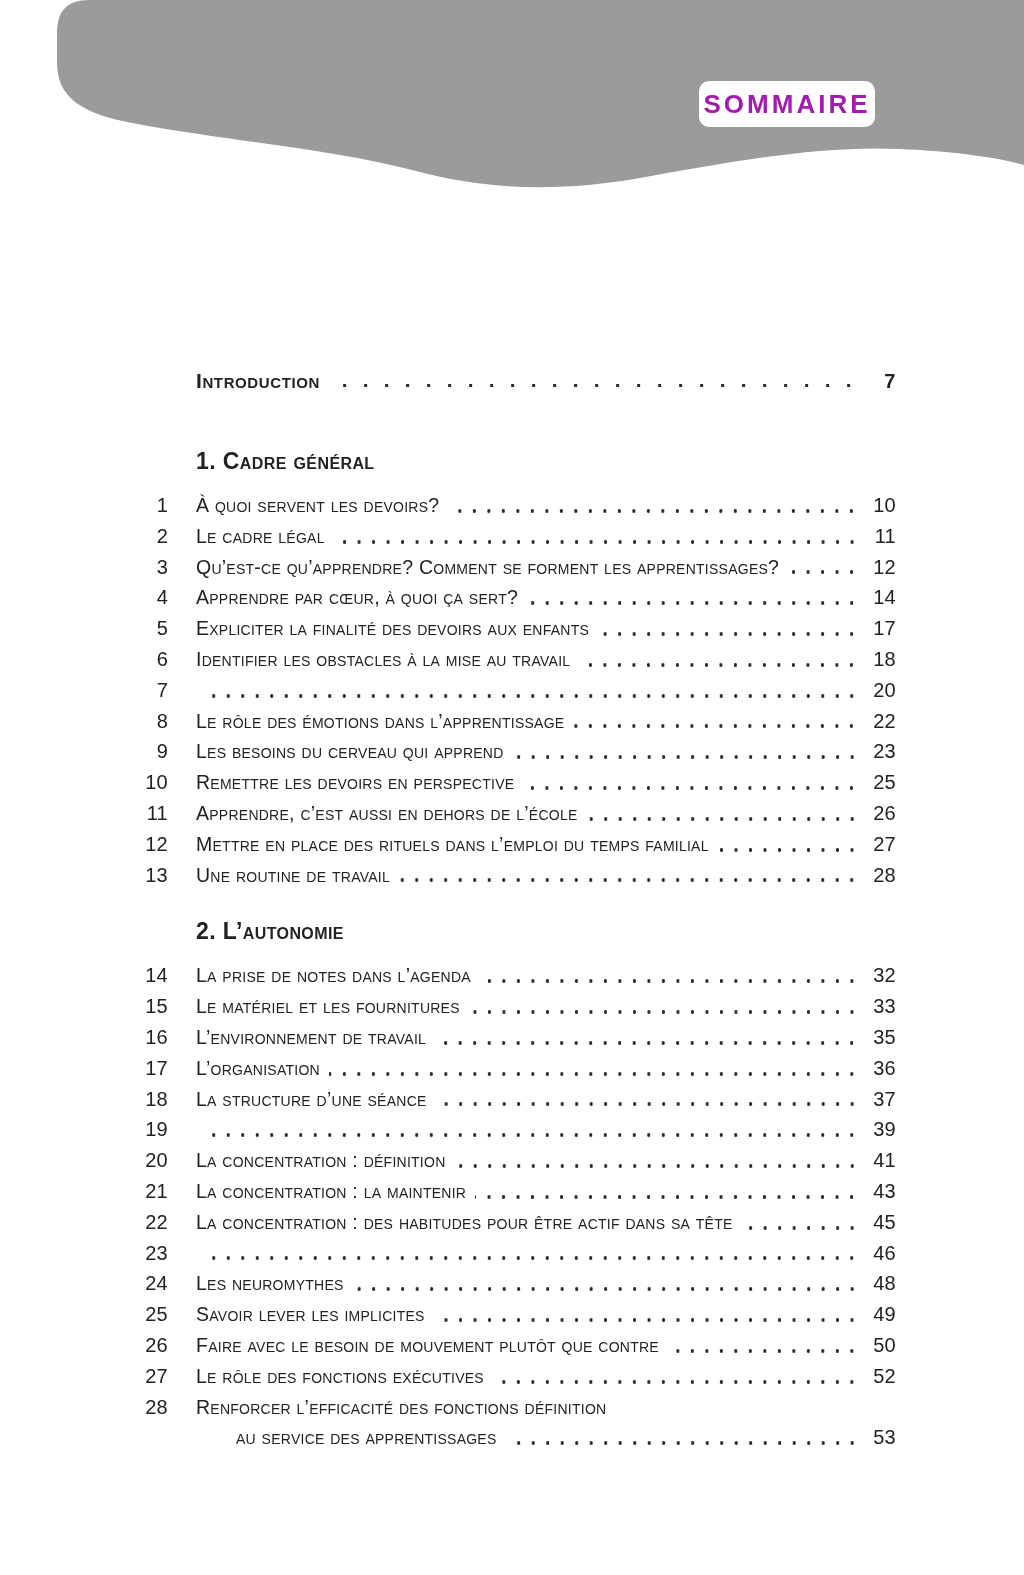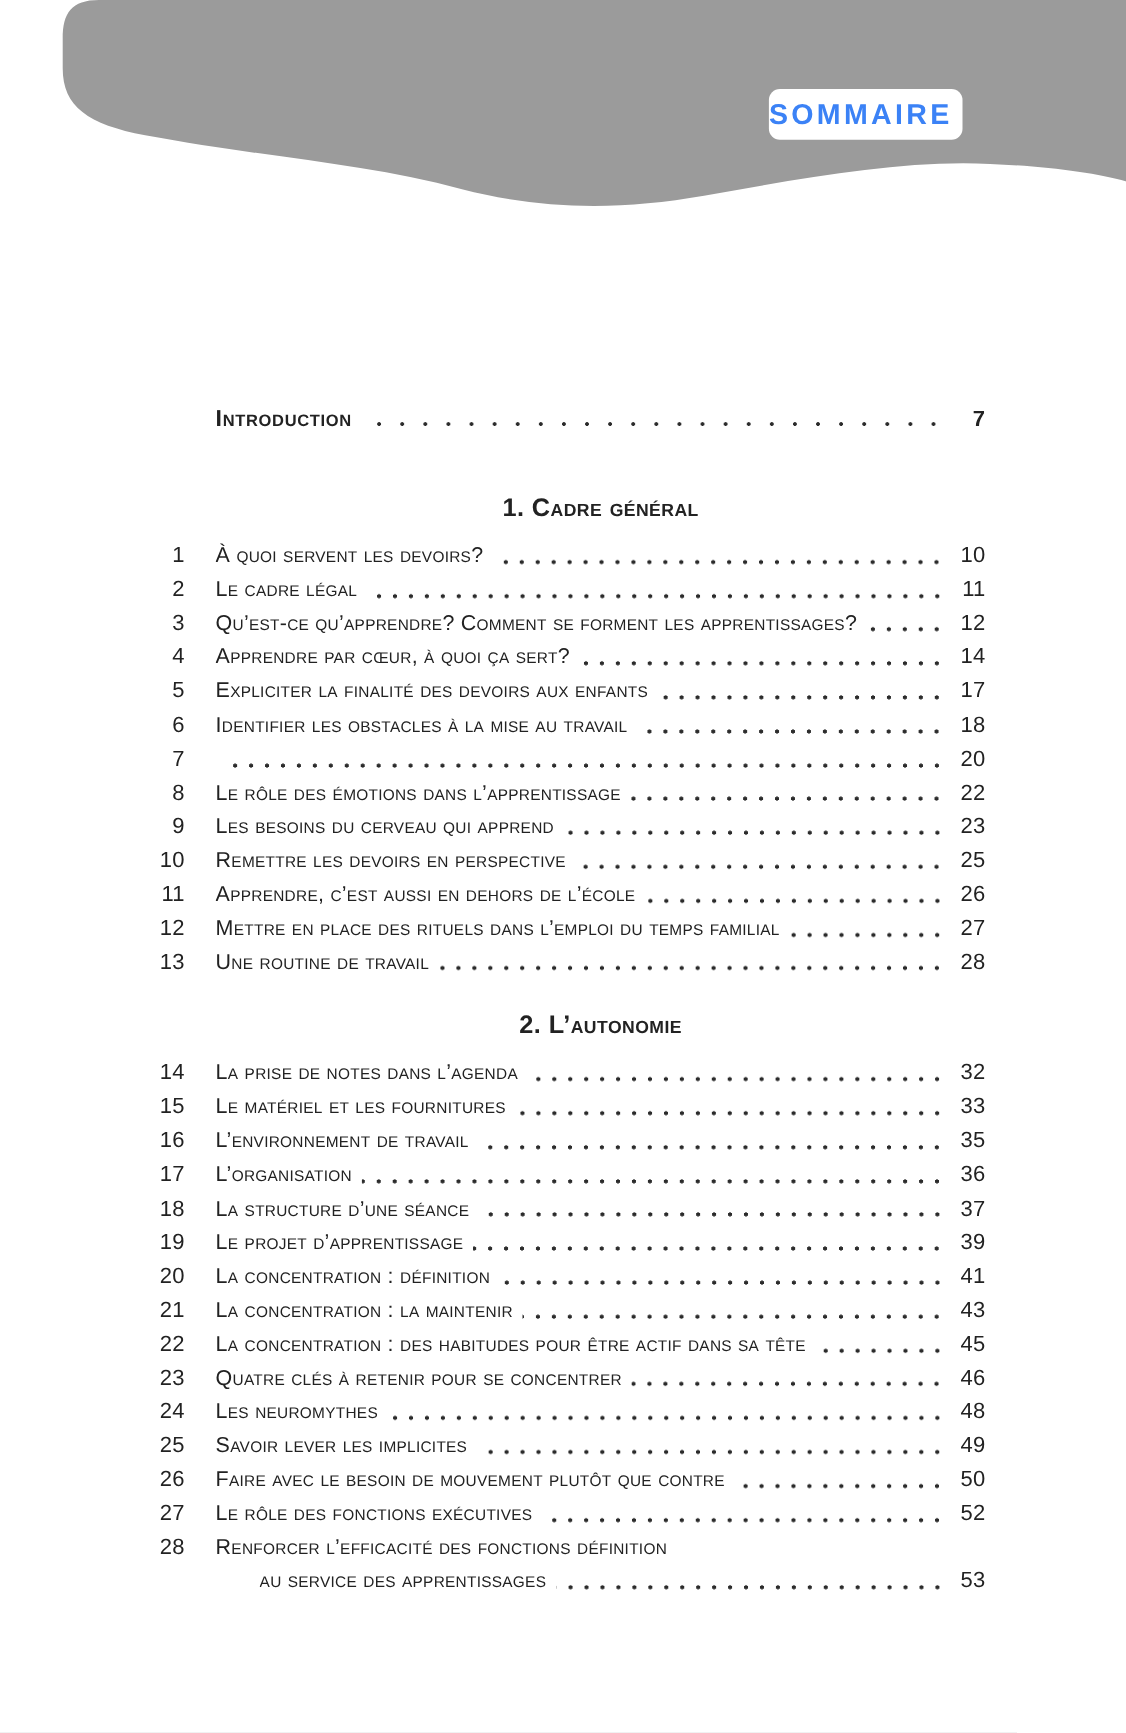--- a/index.html
+++ b/index.html
@@ -15,25 +15,25 @@
   }
 
   
   .blob-svg { position:absolute; top:0; left:0; width:1024px; height:260px; display:block; }
   .sommaire-badge {
     position:absolute;
     left:699px; top:81px;
     width:176px; height:46px;
     background:#ffffff;
     border-radius:10px;
-    display:flex; align-items:center; 
+    display:flex; align-items:center; justify-content:center;
     font-weight:bold;
     font-size:26px;
     letter-spacing:3px;
-    color:#3b82f6;
+    color:#a21caf;
   }
 
   
   .content {
     position:absolute;
     left:138px; right:128px; top:318px;margin-top:48px;
   }
 
   .intro-row {
     display:flex;
@@ -41,21 +41,21 @@
     margin-left:58px;
     margin-bottom:50px;
     font-variant:small-caps;
     font-weight:bold;
     font-size:21px;
     letter-spacing:0.6px;
     line-height:30px;
   }
 
   .section-heading {
-    text-align:center;
+    text-align:left;
     padding-left:58px;
     font-variant:small-caps;
     font-weight:bold;
     font-size:23px;
     letter-spacing:0.4px;
     margin:0 0 14px 0;
     line-height:30px;
   }
   .section-heading:not(:first-child) { margin-top:26px; }
 
@@ -234,21 +234,20 @@
           <span class="page-num">36</span>
         </div>
         <div class="toc-row">
           <span class="num">18</span>
           <span class="title">La structure d’une séance</span>
           <span class="leader"></span>
           <span class="page-num">37</span>
         </div>
         <div class="toc-row">
           <span class="num">19</span>
-          <span class="title">Le projet d’apprentissage</span>
           <span class="leader"></span>
           <span class="page-num">39</span>
         </div>
         <div class="toc-row">
           <span class="num">20</span>
           <span class="title">La concentration : définition</span>
           <span class="leader"></span>
           <span class="page-num">41</span>
         </div>
         <div class="toc-row">
@@ -258,21 +257,20 @@
           <span class="page-num">43</span>
         </div>
         <div class="toc-row">
           <span class="num">22</span>
           <span class="title">La concentration : des habitudes pour être actif dans sa tête</span>
           <span class="leader"></span>
           <span class="page-num">45</span>
         </div>
         <div class="toc-row">
           <span class="num">23</span>
-          <span class="title">Quatre clés à retenir pour se concentrer</span>
           <span class="leader"></span>
           <span class="page-num">46</span>
         </div>
         <div class="toc-row">
           <span class="num">24</span>
           <span class="title">Les neuromythes</span>
           <span class="leader"></span>
           <span class="page-num">48</span>
         </div>
         <div class="toc-row">

